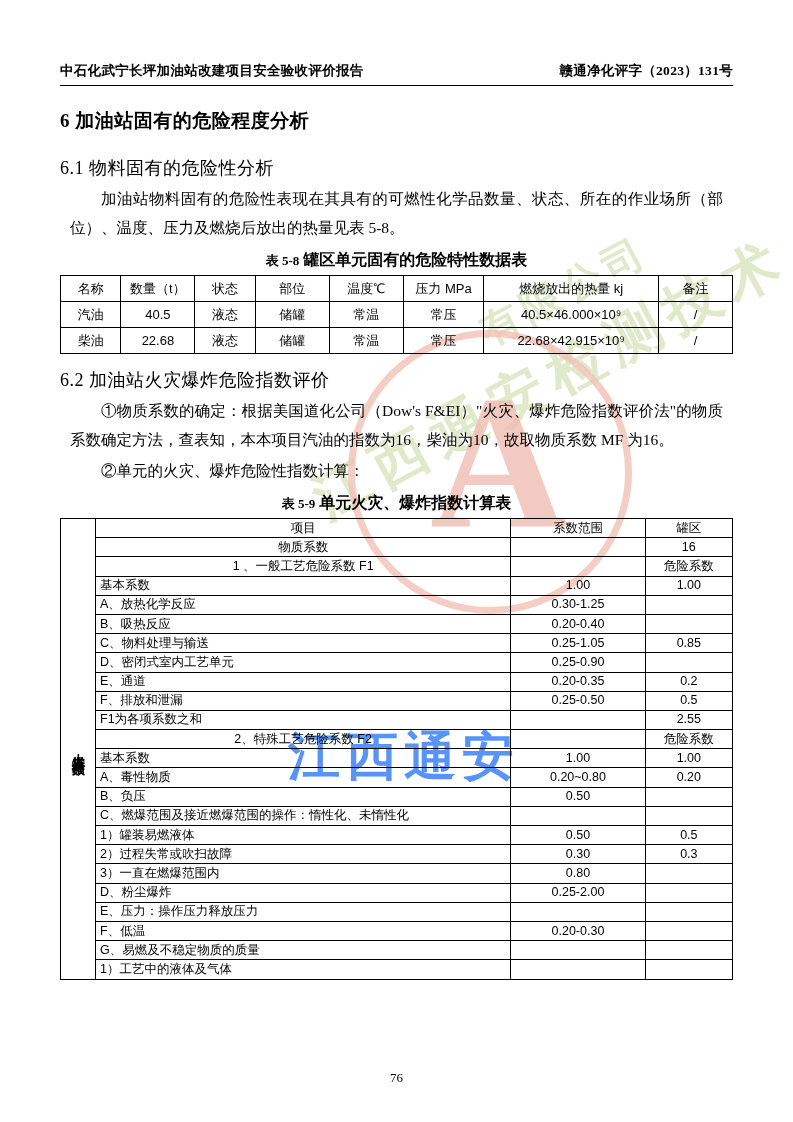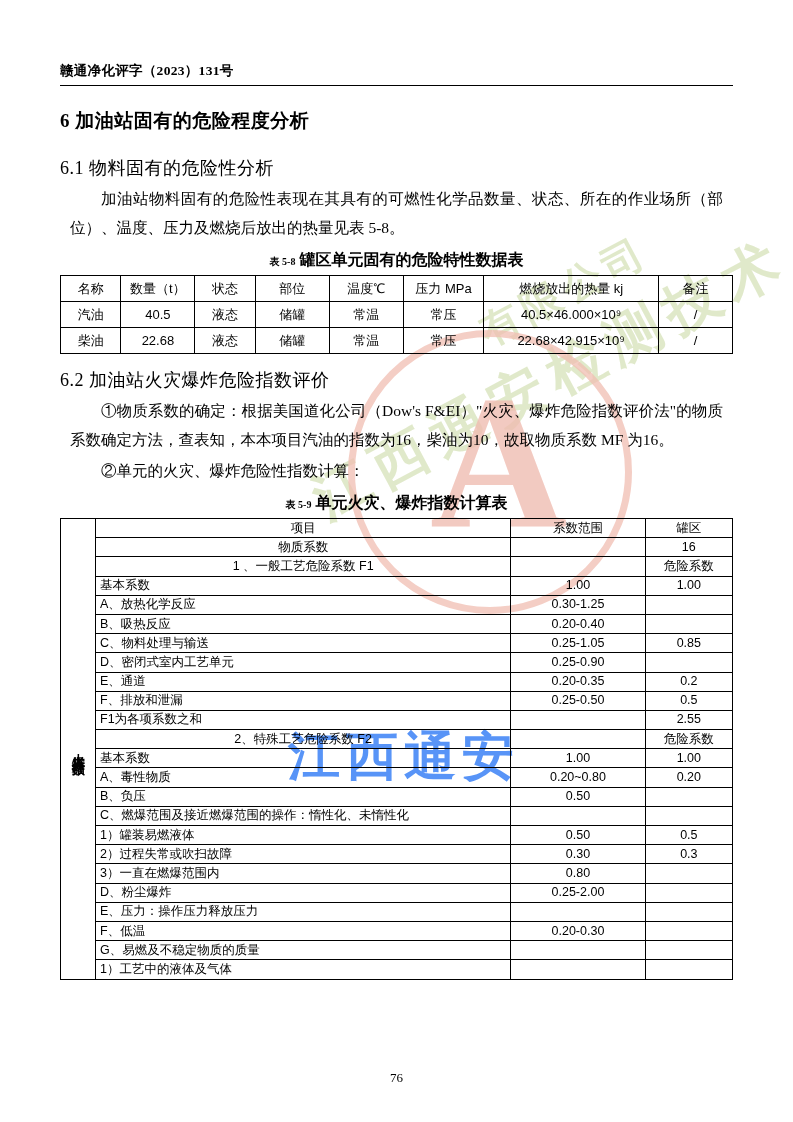--- a/index.html
+++ b/index.html
@@ -127,21 +127,21 @@
     margin: 2px 10px;
     text-align: justify;
     text-indent: 2em;
   }
   .tbl-caption {
     text-align: center;
     font-size: 16px;
     font-weight: bold;
     margin: 8px 0 4px 0;
   }
-  .tbl-caption .num { font-size: 10px; }
+  .tbl-caption .num { font-size: 13px; }
 
   
   table {
     border-collapse: collapse;
     width: 100%;
     font-size: 12.5px;
     font-family: "Liberation Sans", sans-serif;
   }
   table td, table th {
     border: 1px solid #000;
@@ -190,20 +190,21 @@
     <div class="wm-diag">江西通安检测技术</div>
     <div class="wm-diag2">有限公司</div>
     <div class="wm-circle"></div>
     <div class="wm-A">A</div>
     <div class="wm-text-big">江西通安</div>
   </div>
 
   <div class="content">
 
     <div class="header">
+      <div class="h-left">中石化武宁长坪加油站改建项目安全验收评价报告</div>
       <div class="h-right">赣通净化评字（2023）131号</div>
     </div>
     <div class="header-rule"></div>
 
     <h1 class="sec">6 加油站固有的危险程度分析</h1>
 
     <h2 class="sub">6.1 物料固有的危险性分析</h2>
     <p class="body">加油站物料固有的危险性表现在其具有的可燃性化学品数量、状态、所在的作业场所（部位）、温度、压力及燃烧后放出的热量见表 5-8。</p>
 
     <div class="tbl-caption">

